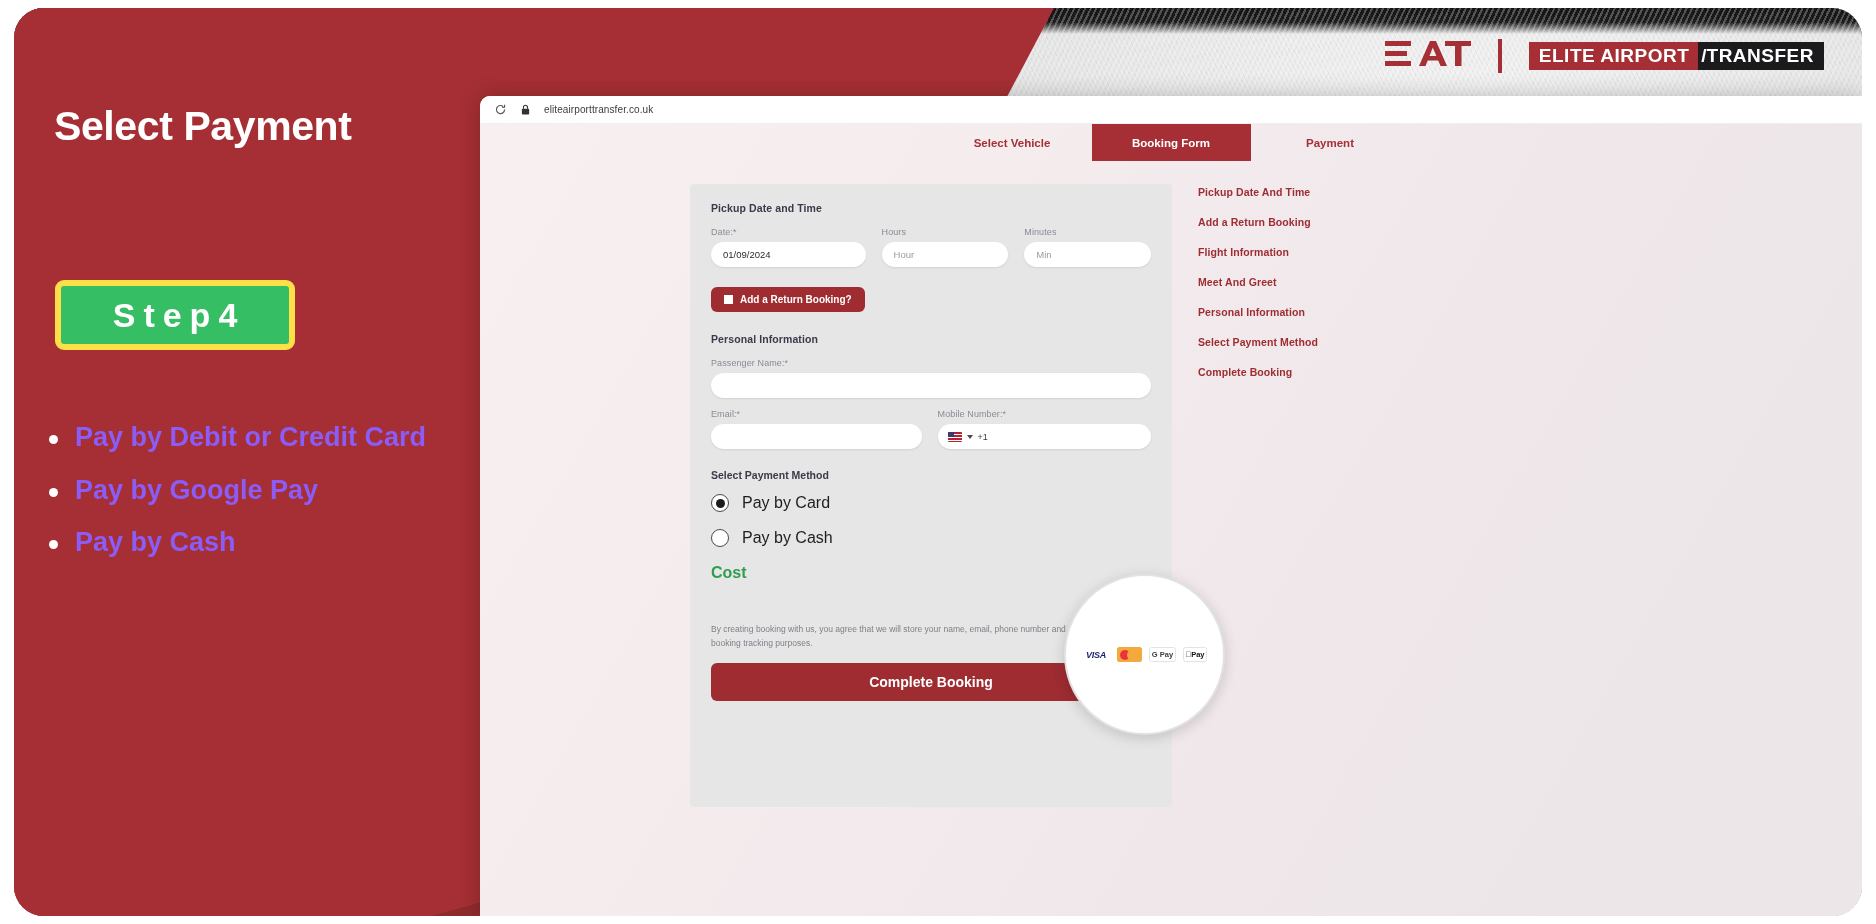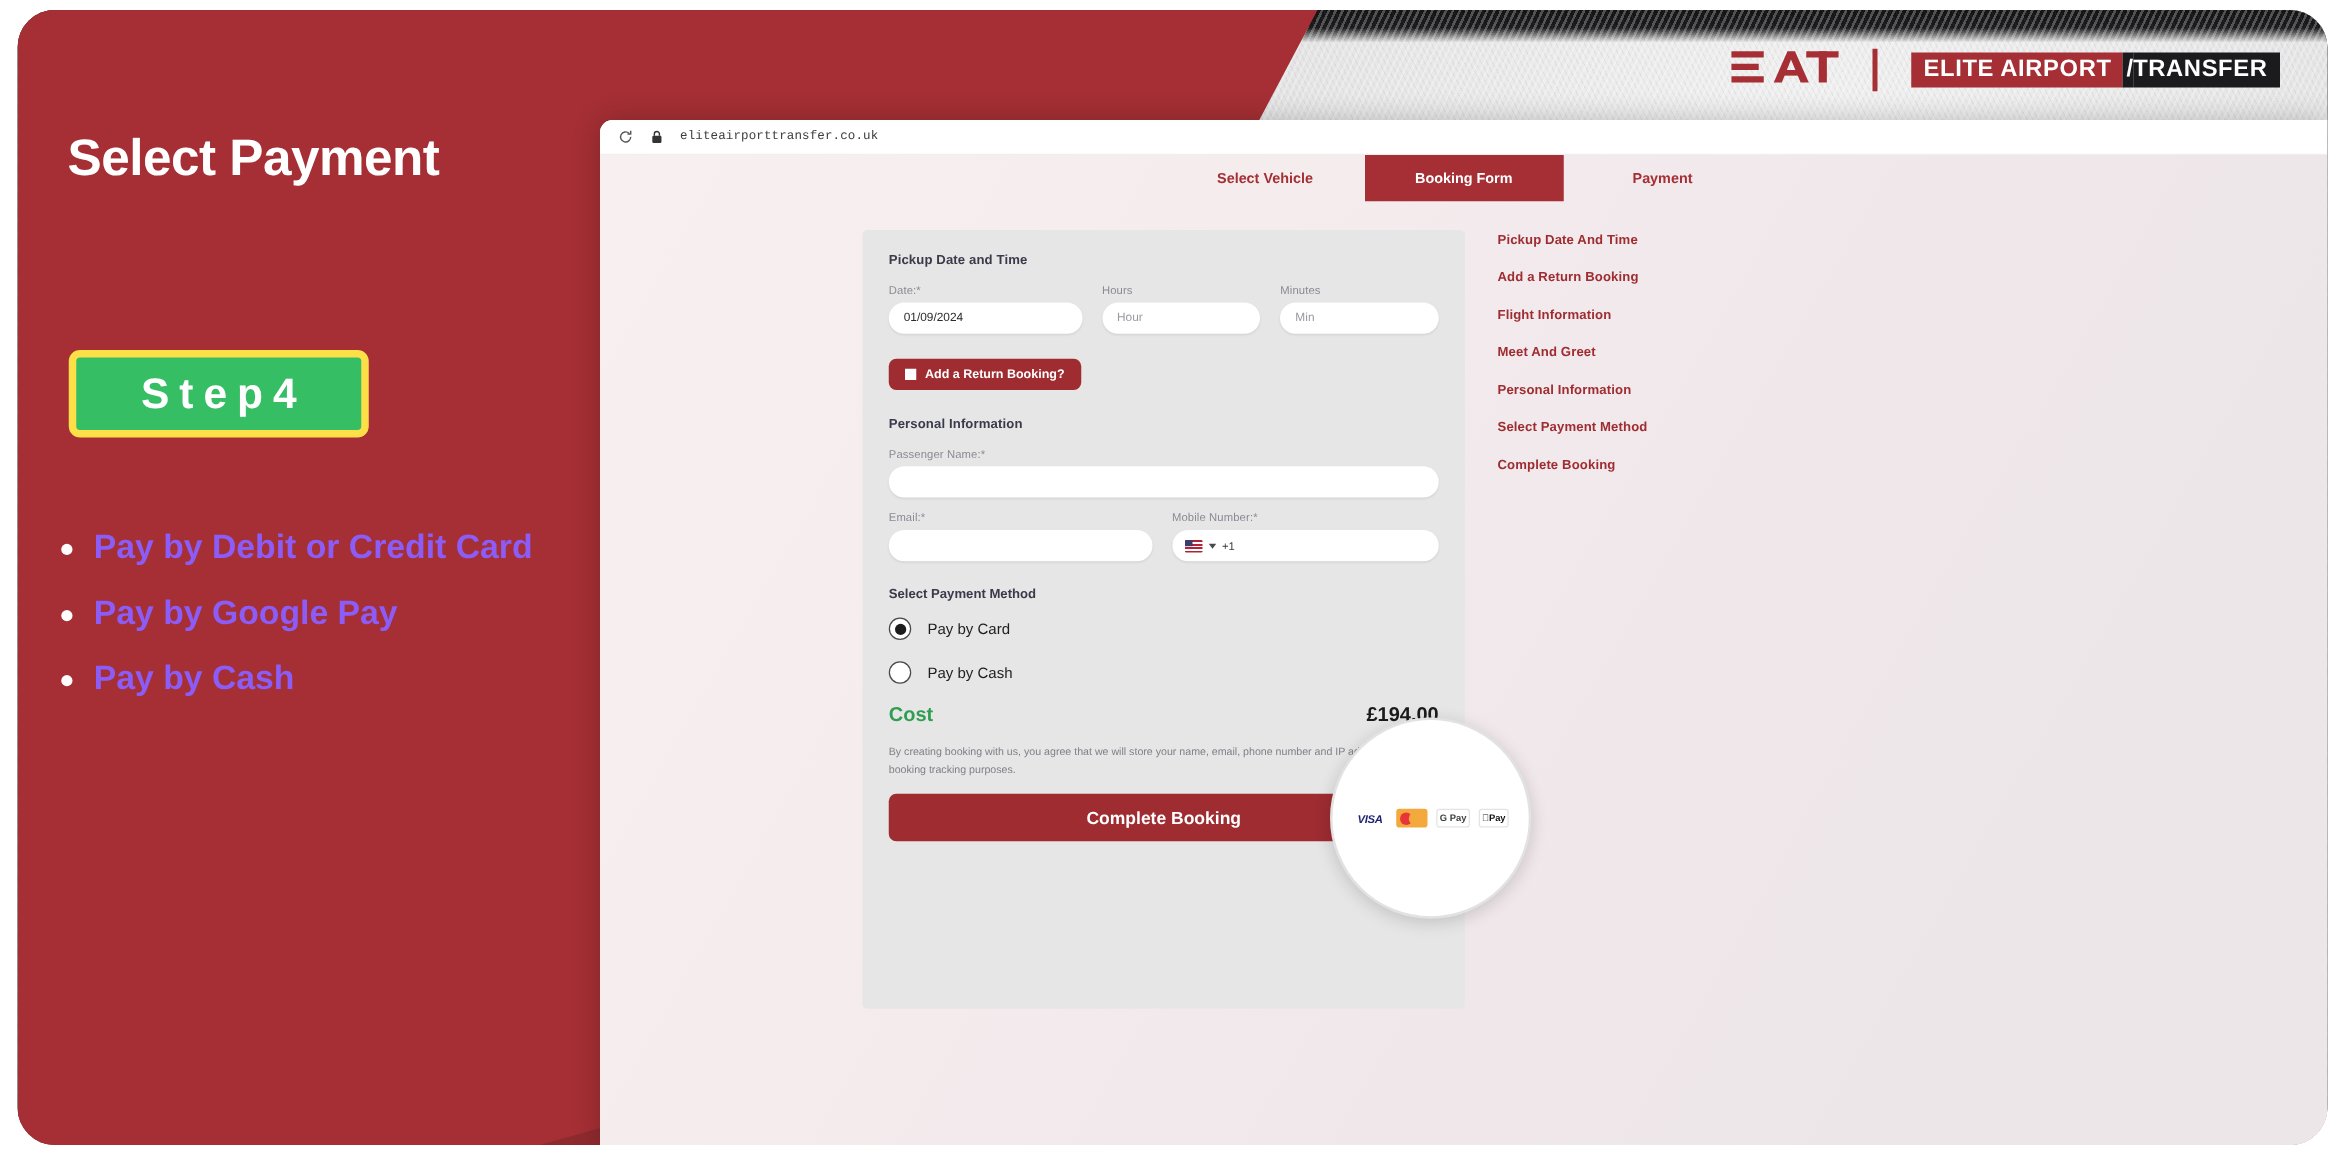--- a/index.html
+++ b/index.html
@@ -131,21 +131,20 @@
     background:#ffffff;
     border-top-left-radius:10px;
     box-shadow:0 0 22px rgba(0,0,0,.22);
     overflow:hidden;
   }
   .browser-bar {
     height:28px; background:#ffffff;
     display:flex; align-items:center; gap:12px;
     padding-left:14px;
     border-bottom:1px solid #efefef;
-    font-family:Liberation Mono, monospace;
   }
   .bb-icon { width:13px; height:13px; color:#555; display:block; }
   .bb-url { font-size:10px; color:#3c3c3c; letter-spacing:.1px; }
 
   
   .site {
     position:relative;
     height:792px;
     background:linear-gradient(120deg,#f7eff0 0%, #f5ecee 30%, #efe7ea 60%, #ece6e9 100%);
   }
@@ -241,25 +240,26 @@
   .radio-row { display:flex; align-items:center; gap:13px; margin-bottom:17px; }
   .radio {
     width:18px; height:18px; border-radius:50%;
     border:1.6px solid #4a4a4a; background:#fff;
     display:flex; align-items:center; justify-content:center;
     flex:0 0 auto;
   }
   .radio.checked::after{
     content:""; width:9px; height:9px; border-radius:50%; background:#1c1c1c;
   }
-  .radio-label { font-size:12px; color:#1e1e1e; }
+  .radio-label { font-size:16px; color:#1e1e1e; }
 
   .cost-row {
     display:flex; align-items:flex-start; gap:10px;
     margin-top:2px;
+    flex-direction:column;
   }
   .cost-word { font-size:16px; font-weight:700; color:#2f9e50; }
   .cost-amount { font-size:16px; font-weight:700; color:#1b1b1b; margin-left:auto; }
 
   .disclaimer {
     margin-top:13px;
     font-size:8.5px; color:#7f7f88; line-height:1.6;
   }
 
   .complete-btn {

